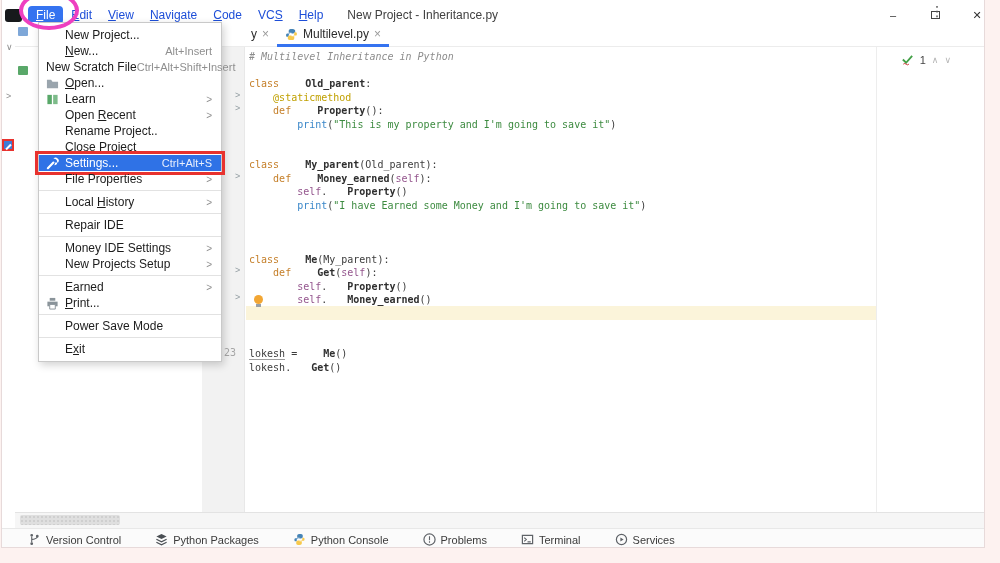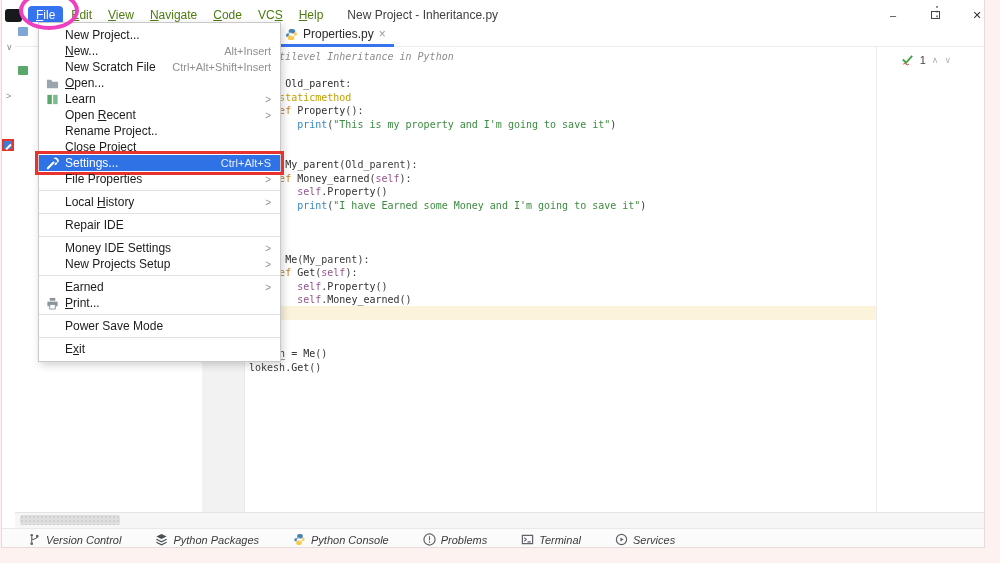--- a/index.html
+++ b/index.html
@@ -4,21 +4,21 @@
 <style>
   * { margin:0; padding:0; box-sizing:border-box; }
   html,body { width:1000px; height:563px; }
   body { background:#fdf2f0; font-family:"Liberation Sans", sans-serif; position:relative; overflow:hidden; }
   #ide-window { position:absolute; left:2px; top:0; width:982px; height:547px; background:#ffffff;
     box-shadow:0 0 0 1px #e7dada; overflow:hidden; }
 
   
   #titlebar { position:absolute; left:0; top:4px; right:0; height:22px; background:#fff; display:flex; align-items:center; }
   #app-icon { width:17px; height:13px; background:#17191c; border-radius:3px; margin:0 6px 0 3px; }
-  .menu-item { font-size:12px; color:#4d7c0f; padding:2px 8px; border-radius:4px; }
+  .menu-item { font-size:12px; color:#1d4ed8; padding:2px 8px; border-radius:4px; }
   .menu-item.selected { background:#3573f0; color:#fff; }
   .menu-item u { text-decoration:underline; }
   #window-title { font-size:12px; color:#414141; margin-left:16px; }
   #window-controls { position:absolute; right:-14px; top:0; height:22px; display:flex; }
   .win-btn { width:42px; height:22px; display:flex; align-items:center; justify-content:center; color:#333; font-size:11px; }
   .restore-glyph { width:9px; height:8px; border:1px solid #444; position:relative; background:#fff; }
   .restore-glyph:before { content:""; position:absolute; left:2px; top:-3px; width:9px; height:8px; border:1px solid #444; z-index:-1; }
 
   
   #tabrow { position:absolute; left:0; top:22px; right:0; height:25px; background:#fff; border-bottom:1px solid #ececec; display:flex; align-items:stretch; padding-left:241px; }
@@ -38,42 +38,42 @@
   #gutter { position:absolute; left:200px; top:47px; width:43px; bottom:35px; background:#f2f2f2; border-right:1px solid #e8e8e8; }
   #gutter-line-number { position:absolute; left:0; width:34px; text-align:right; font-family:"DejaVu Sans Mono", monospace; font-size:10px; color:#a6a6a6; }
   .fold-chevron { position:absolute; left:33px; font-size:9px; color:#8f9a9f; font-family:"Liberation Sans", sans-serif; }
   #caret-line { position:absolute; left:244px; top:306px; width:630px; height:14px; background:#fbf4da; }
   #margin-guide { position:absolute; left:874px; top:47px; bottom:35px; width:1px; background:#ededed; }
   #code-lines { position:absolute; left:247px; top:50px; font-family:"DejaVu Sans Mono", monospace; font-size:10px; }
   .code-line { height:13.5px; line-height:13.5px; white-space:pre; }
   .tok-c { color:#8c8c8c; font-style:italic; }
   .tok-k { color:#c57f29; }
   .tok-d { color:#c0a000; }
-  .tok-f { color:#2f2f2f; font-weight:normal; }
+  .tok-f { color:#2f2f2f; font-weight:bold;margin-left:20px; }
   .tok-b { color:#3a87c9; }
   .tok-s { color:#3d8b40; }
   .tok-slf { color:#94558d; }
   .tok-p { color:#3c3c3c; }
   .tok-u { color:#3c3c3c; border-bottom:1px solid #9e9e9e; }
   #bulb-icon { position:absolute; left:252px; top:295px; width:9px; height:9px; background:#f2a633; border-radius:50%; }
   #bulb-icon:after { content:""; position:absolute; left:2px; top:9px; width:5px; height:3px; background:#9aa0a6; }
 
   #inspection-widget { position:absolute; right:33px; top:53px; display:flex; align-items:center; gap:6px; font-size:11px; color:#454545; }
   .chev { color:#b5b5b5; font-size:9px; }
 
   
   #hscroll-band { position:absolute; left:13px; right:0; bottom:19px; height:16px; background:#f6f6f6; border-top:1px solid #e3e3e3; }
   #panel-scroll-thumb { position:absolute; left:5px; top:2px; width:100px; height:10px; background:#dfdfdf; border-radius:2px;
      background-image:radial-gradient(#cfcfcf 1px, transparent 1px); background-size:4px 4px; }
-  #toolwindow-bar { position:absolute; left:0; right:0; bottom:0; height:19px; background:#fbfbfb; border-top:1px solid #e8e8e8; display:flex; align-items:flex-start; padding-left:26px;font-style:italic; }
+  #toolwindow-bar { position:absolute; left:0; right:0; bottom:0; height:19px; background:#fbfbfb; border-top:1px solid #e8e8e8; display:flex; align-items:flex-start; padding-left:26px; }
   .tw-item { display:flex; align-items:center; gap:5px; font-size:11px; color:#3b3b3b; margin-right:34px; padding-top:4px; white-space:nowrap; }
   .tw-item svg { display:block; }
 
   
-  #file-menu { position:absolute; left:36px; top:22px; width:243px; background:#ffffff; border:1px solid #c9c9c9;
+  #file-menu { position:absolute; left:36px; top:22px; width:184px; background:#ffffff; border:1px solid #c9c9c9;
      box-shadow:2px 3px 8px rgba(0,0,0,.18); padding:4px 0; z-index:50; }
   .fm-item { height:16px; display:flex; align-items:center; font-size:12px; color:#1c1c1c; padding:0 9px 0 7px; position:relative; }
   .fm-icon-slot { width:19px; height:14px; display:flex; align-items:center; }
   .fm-label { flex:0 0 auto; }
   .fm-label u { text-decoration:underline; }
   .fm-right { margin-left:auto; font-size:11px; color:#8f8f8f; }
   .fm-arrow { margin-left:auto; color:#8f8f8f; font-size:10px; }
   .fm-sep { border-top:1px solid #e2e2e2; margin:3px 0; }
   .fm-item.selected { background:#2f72e6; color:#fff; }
   .fm-item.selected .fm-right { color:#e8eefc; }
@@ -115,21 +115,21 @@
   <div id="tabrow">
     <div class="etab">
       <span>y</span>
       <span class="close-x">×</span>
     </div>
     <div class="etab active">
       <svg width="13" height="13" viewBox="0 0 14 14">
         <path d="M7 1C4 1 4 2.6 4 3.6V5h3v.8H2.3C.8 5.8.8 9.5 2.3 9.5H4V7.6C4 6.6 5 5.8 6 5.8h3c1 0 2-.9 2-1.9V2.9C11 1.6 9.5 1 7 1z" fill="#4584b6"></path>
         <path d="M7 13c3 0 3-1.6 3-2.6V9H7v-.8h4.7c1.5 0 1.5-3.7 0-3.7H10v1.9c0 1-1 1.8-2 1.8H5c-1 0-2 .9-2 1.9v1.1C3 12.4 4.5 13 7 13z" fill="#f7c94c"></path>
       </svg>
-      <span>Properties.py</span>
+      <span>Multilevel.py</span>
       <span class="close-x">×</span>
     </div>
   </div>
   <div id="tab-kebab">⋮</div>
 
   <div id="left-stripe"></div>
   <div id="project-panel"></div>
   <span class="tree-glyph" style="left:4px; top:42px;">∨</span>
   <span class="tree-glyph" style="left:4px; top:91px;">&gt;</span>
   <span class="mini-icon" style="left:16px; top:27px; background:#7ea7d8;"></span>

